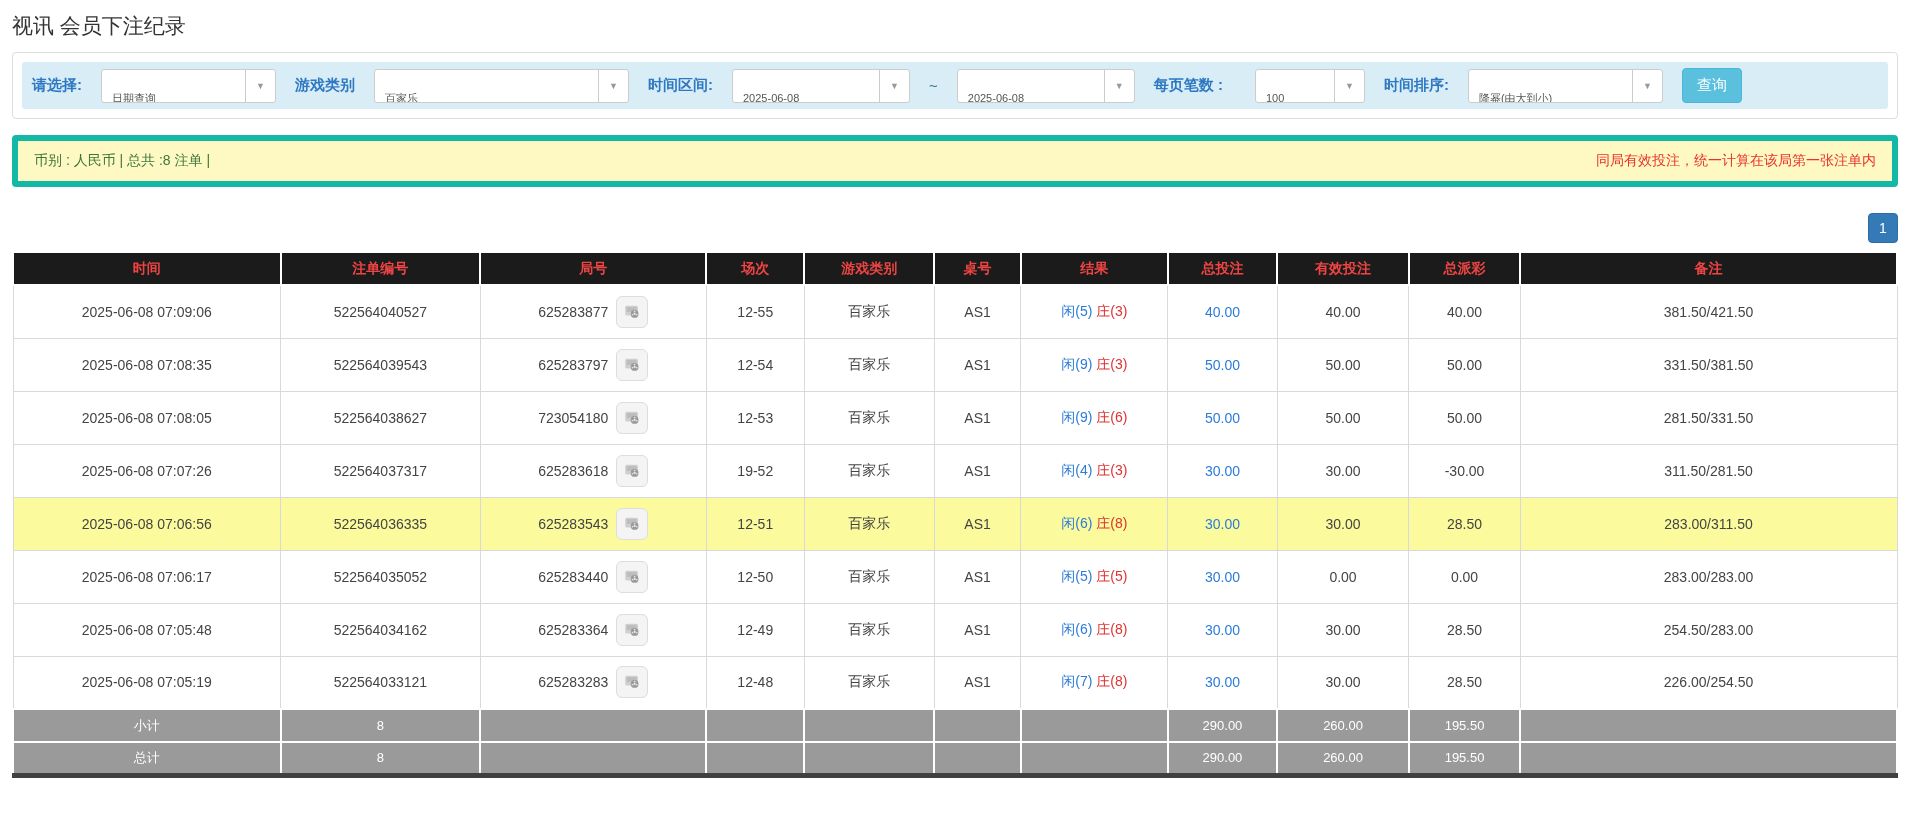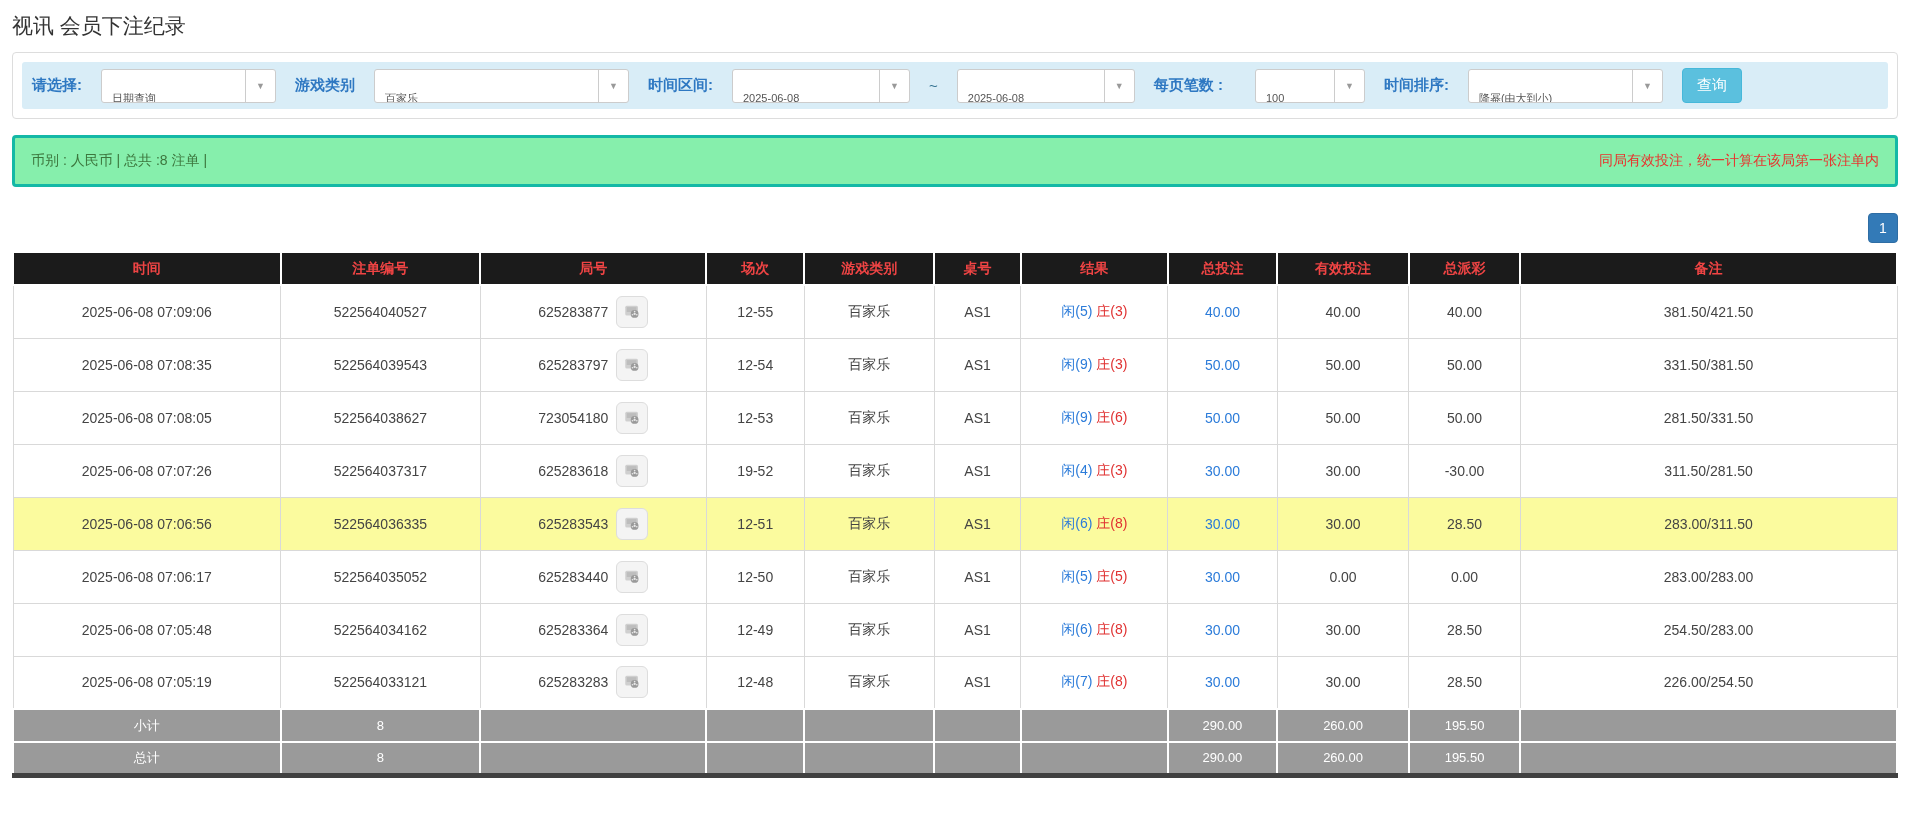--- a/index.html
+++ b/index.html
@@ -39,22 +39,22 @@
   .w-size     { width: 110px; margin-left: 13px; }
   .w-sort     { width: 195px; }
   .tilde { color: #31708f; font-size: 15px; }
   .search-btn {
     background: #5bc0de; border: 1px solid #46b8da; color: #fff;
     font-size: 15px; padding: 7px 14px; border-radius: 4px; cursor: pointer;
     font-family: inherit; white-space: nowrap;
   }
   
   .summary-bar {
-    margin: 16px 12px 0; height: 52px; background: #86efac;
-    border: 3px solid #14b8a6; border-radius: 4px;
+    margin: 16px 12px 0; height: 52px; background: #fef9c3;
+    border: 6px solid #14b8a6; border-radius: 4px;
     display: flex; align-items: center; justify-content: space-between; padding: 0 16px;
   }
   .summary-left  { color: #3c763d; font-size: 14px; }
   .summary-right { color: #e9322d; font-size: 14px; }
   
   .pager { margin: 26px 12px 8px; text-align: right; }
   .page-btn {
     display: inline-block; min-width: 30px; height: 30px; line-height: 28px;
     background: #337ab7; border: 1px solid #2e6da4; color: #fff;
     border-radius: 4px; font-size: 14px; text-align: center; cursor: pointer;

